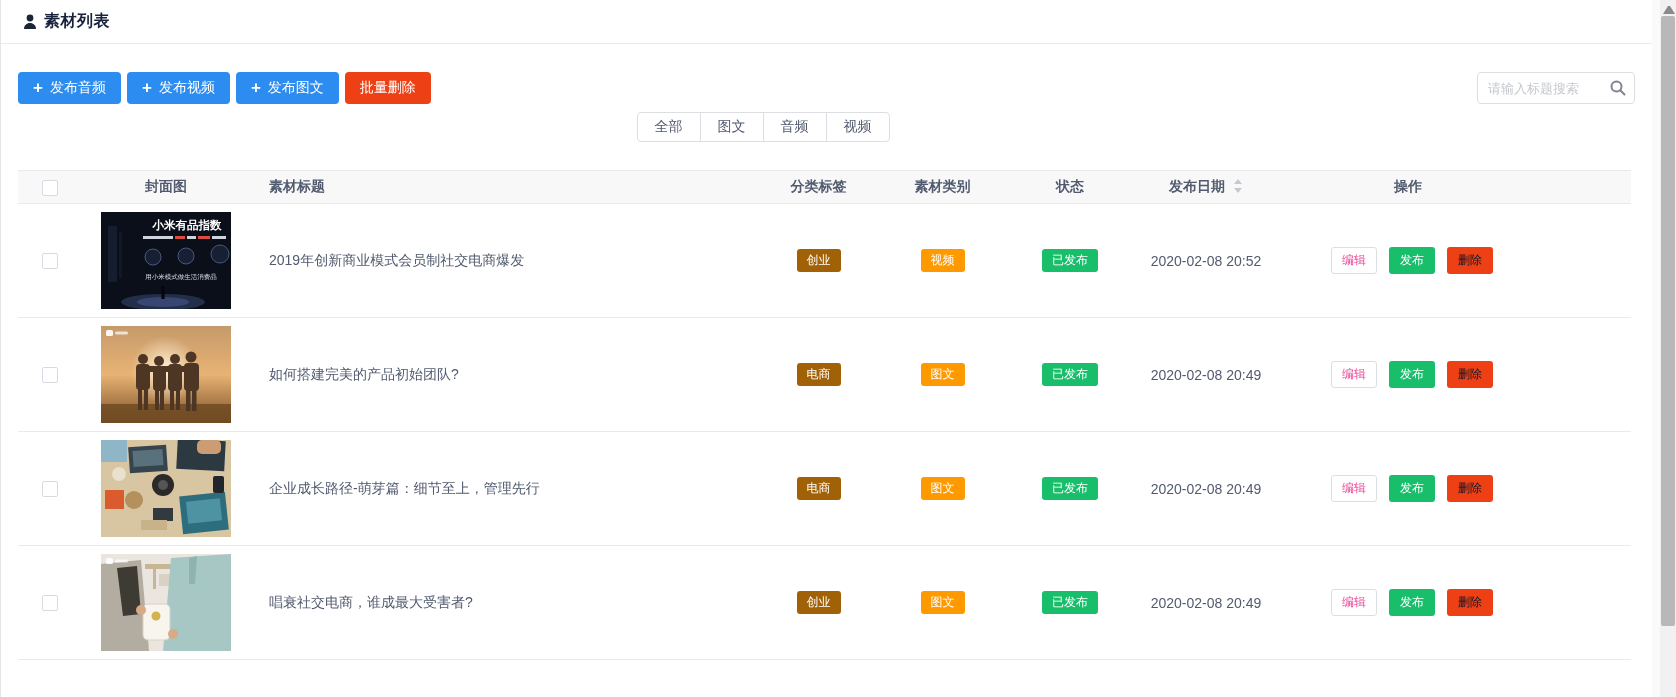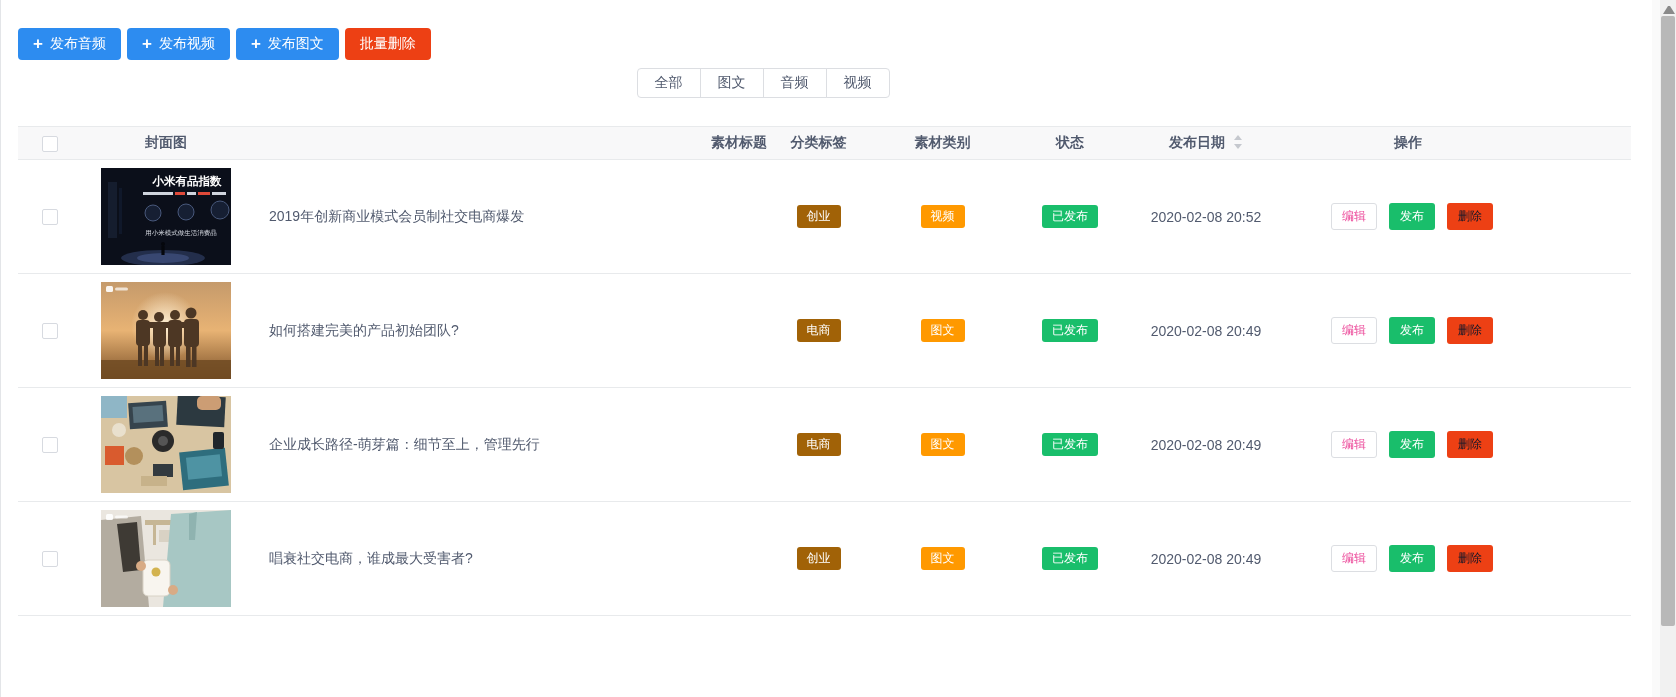--- a/index.html
+++ b/index.html
@@ -36,21 +36,21 @@
   .fbtn:first-child { border-radius:4px 0 0 4px; margin-left:0; }
   .fbtn:last-child { border-radius:0 4px 4px 0; }
 
   
   .table-wrap { padding:28px 0 0 17px; }
   table { border-collapse:collapse; table-layout:fixed; width:1613px; }
   col.c1{width:63px} col.c2{width:170px} col.c3{width:520px} col.c4{width:95px}
   col.c5{width:153px} col.c6{width:102px} col.c7{width:170px} col.c8{width:234px} col.c9{width:106px}
   thead th { background:#f8f8f9; height:33px; font-size:14px; font-weight:bold; color:#515a6e;
     border-top:1px solid #e8eaec; border-bottom:1px solid #e8eaec; text-align:center; padding:6px 4px; }
-  thead th.left { text-align:right; padding-left:18px;margin-top:28px; }
+  thead th.left { text-align:left; padding-left:18px;margin-top:28px; }
   tbody td { border-bottom:1px solid #e8eaec; text-align:center; vertical-align:middle;
     padding:8px 4px; font-size:14px; color:#515a6e; height:113px; }
   tbody td.left { text-align:left; padding-left:18px; }
   .cover { width:130px; height:97px; display:block; margin:0 auto; }
   input[type=checkbox] { appearance:none; width:16px; height:16px; border:1px solid #d7dae0;
     border-radius:2px; background:#fff; cursor:pointer; vertical-align:middle; }
 
   .tag { display:inline-block; padding:3px 10px; border-radius:3px; color:#fff;
     font-size:12px; line-height:1.35; }
   .tag-blue { background:#a16207; }
@@ -73,38 +73,56 @@
     border-bottom:8px solid #8a8a8a; border-top:none; margin-left:1px; }
   .scroll-thumb { position:absolute; top:16px; left:1px; width:14px; height:610px;
     background:#b8b8b8; border-radius:2px; }
 </style>
 </head>
 <body>
 
 <div class="viewport">
   <div class="main">
 
+    <div class="topbar">
+      <span class="ticon">
+        <svg width="14" height="16" viewBox="0 0 14 16">
+            <circle cx="7" cy="4" r="3.4" fill="#1c2438"></circle>
+            <path d="M1 15c0-3.6 2.7-6 6-6s6 2.4 6 6z" fill="#1c2438"></path>
+          </svg>
+      </span>
+      <span class="page-title">素材列表</span>
+    </div>
 
     <div class="toolbar">
       <button class="btn btn-primary">
         <span class="plus">+</span>
         <span>发布音频</span>
       </button>
       <button class="btn btn-primary">
         <span class="plus">+</span>
         <span>发布视频</span>
       </button>
       <button class="btn btn-primary">
         <span class="plus">+</span>
         <span>发布图文</span>
       </button>
       <button class="btn btn-danger">
         <span>批量删除</span>
       </button>
       <div class="spacer"></div>
+      <div class="search-wrap">
+        <input class="search-input" value="" placeholder="请输入标题搜索" style="">
+        <span class="search-icon">
+          <svg width="18" height="18" viewBox="0 0 18 18">
+              <circle cx="7.5" cy="7.5" r="5" fill="none" stroke="#80848f" stroke-width="2"></circle>
+              <line x1="11.5" y1="11.5" x2="15.5" y2="15.5" stroke="#80848f" stroke-width="2" stroke-linecap="round"></line>
+            </svg>
+        </span>
+      </div>
     </div>
 
     <div class="filter-row">
       <button class="fbtn">全部</button>
       <button class="fbtn">图文</button>
       <button class="fbtn">音频</button>
       <button class="fbtn">视频</button>
     </div>
 
     <div class="table-wrap">

